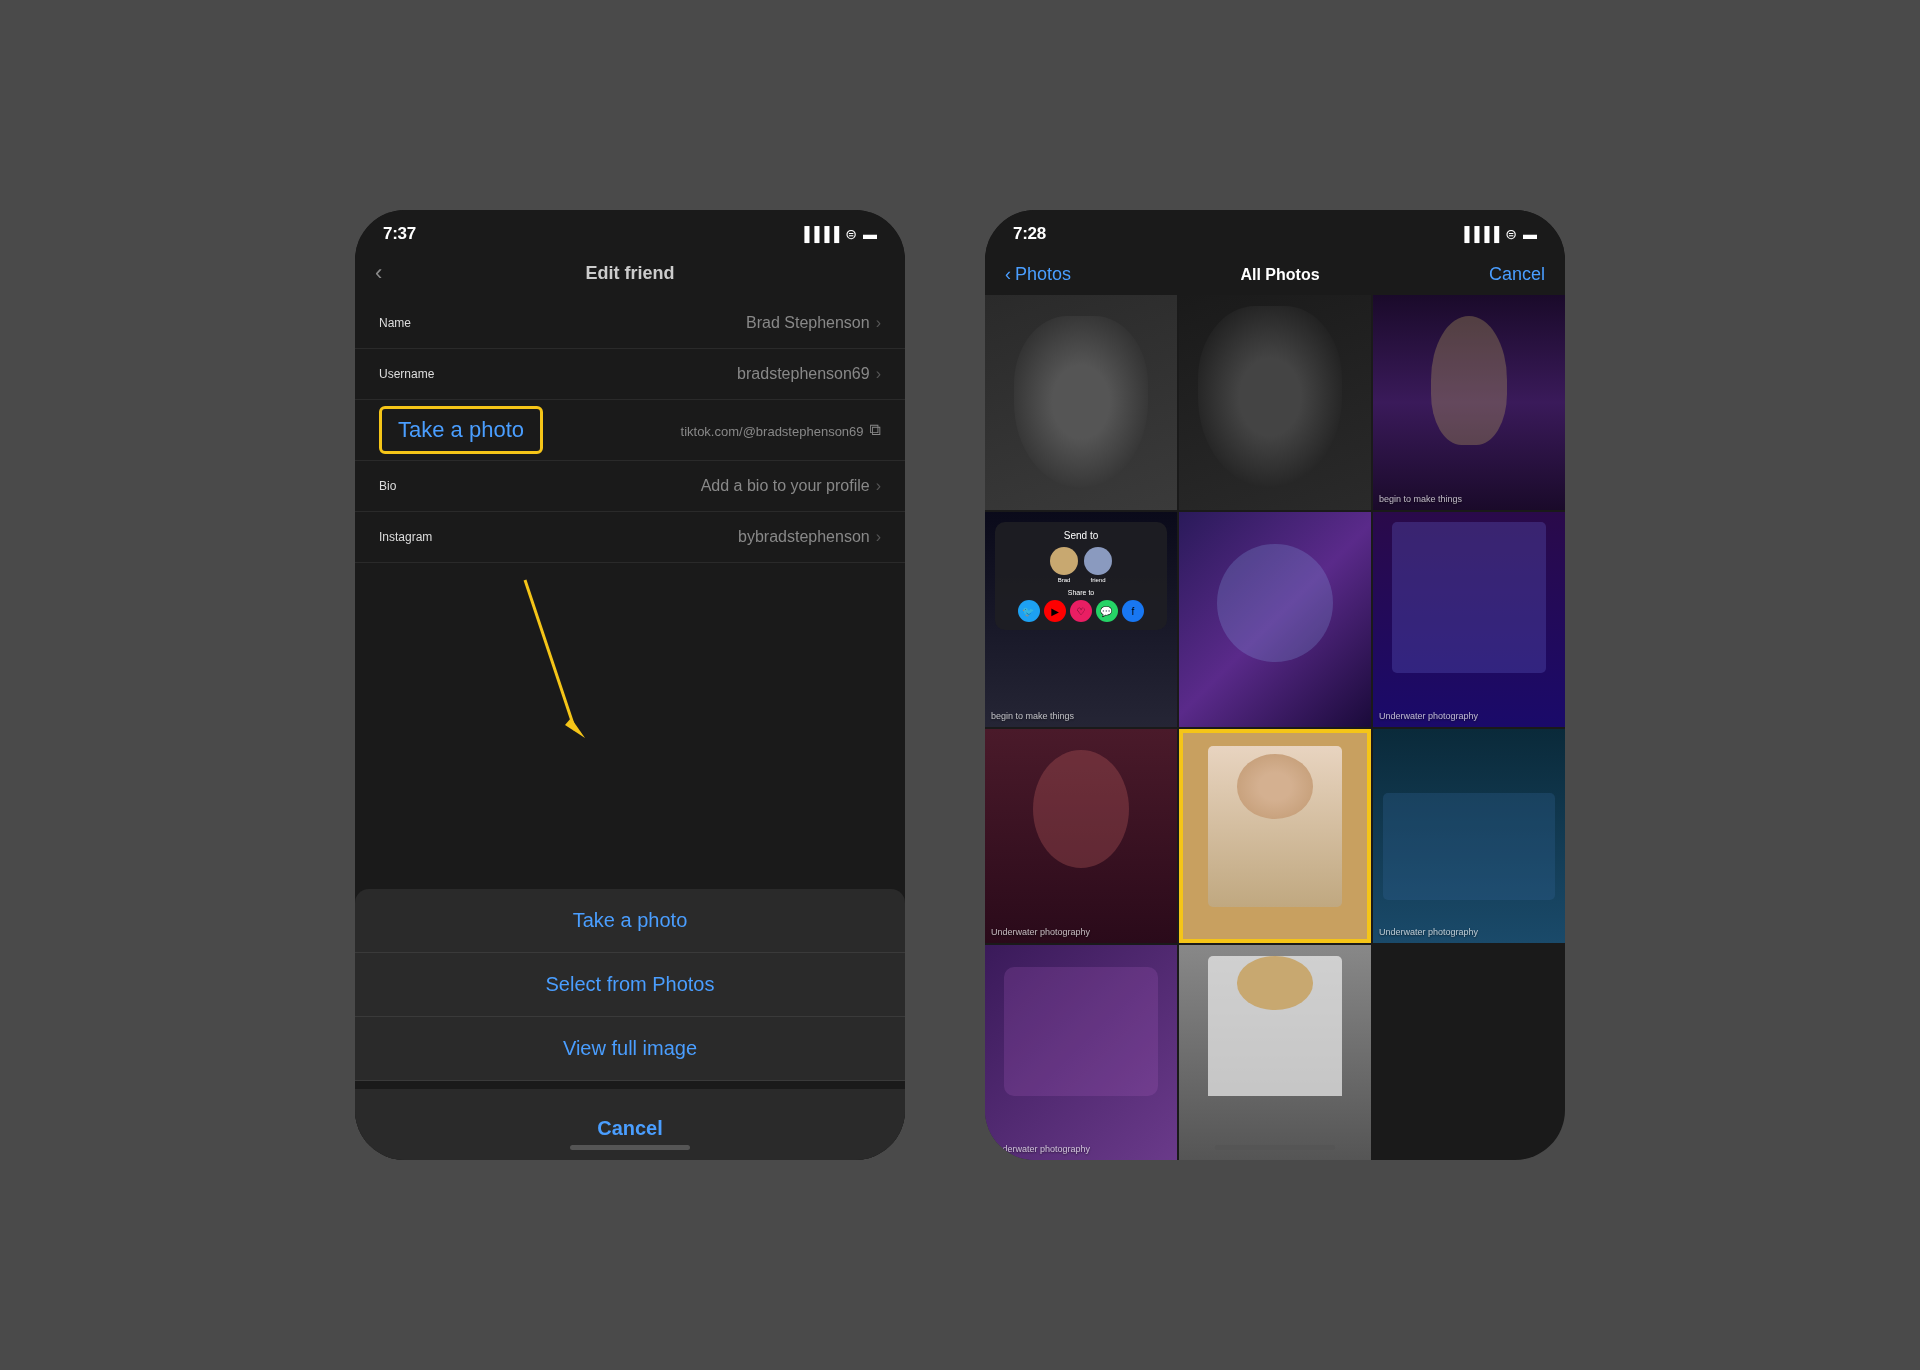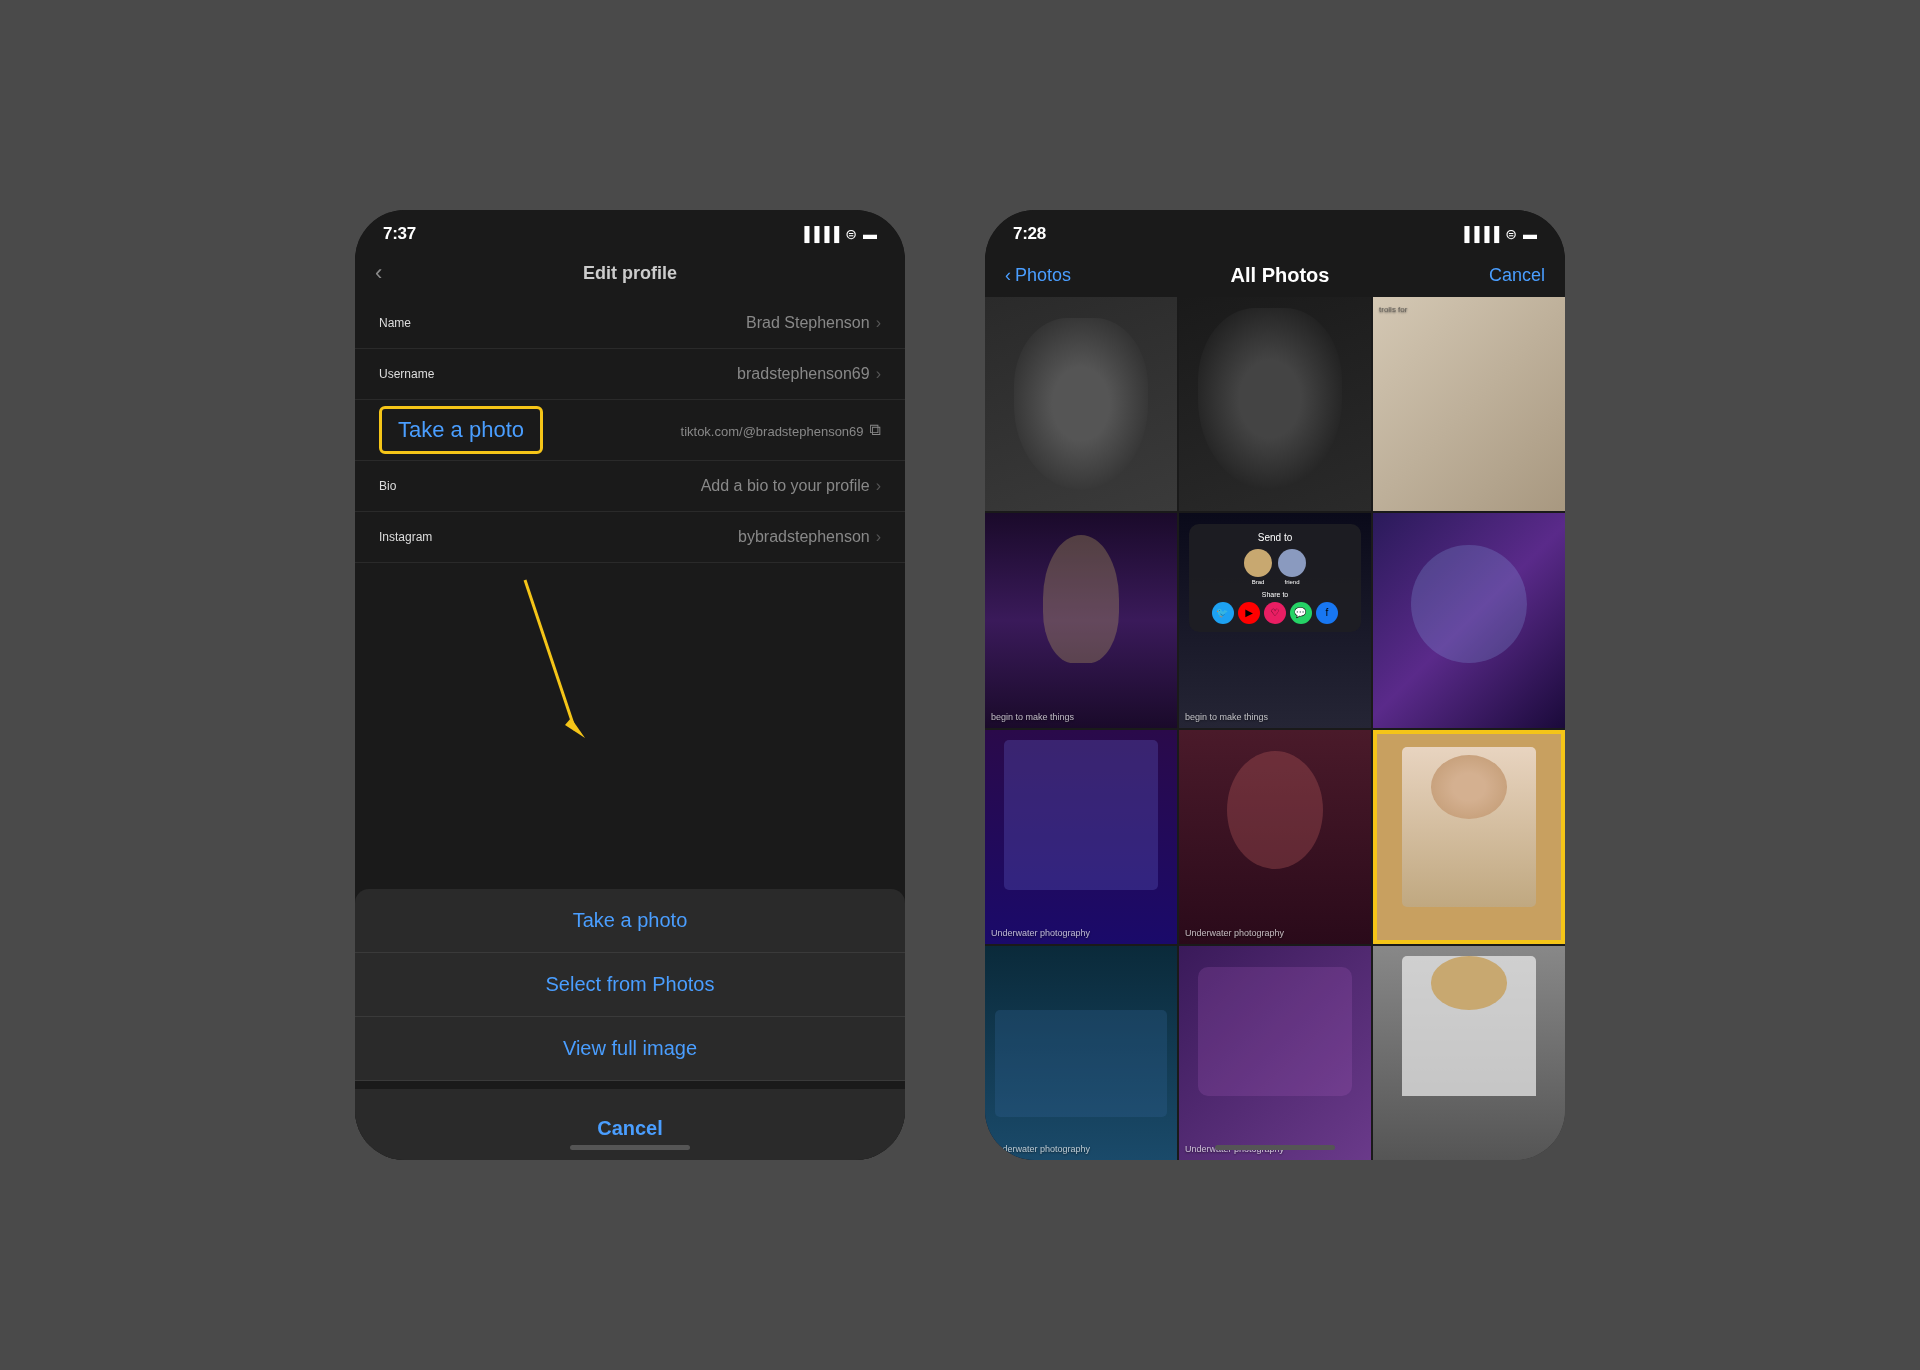--- a/index.html
+++ b/index.html
@@ -246,21 +246,21 @@
       display: flex;
       align-items: center;
       gap: 4px;
       color: #4a9eff;
       font-size: 18px;
       cursor: pointer;
     }
 
     .photos-title {
       color: white;
-      font-size: 20px;
+      font-size: 16px;
       font-weight: 700;
     }
 
     .photos-cancel {
       color: #4a9eff;
       font-size: 18px;
       cursor: pointer;
     }
 
     .photo-grid {
@@ -319,21 +319,21 @@
       <span class="status-time">7:37</span>
       <div class="status-icons">
         <span>▐▐▐▐</span>
         <span>⊜</span>
         <span>▬</span>
       </div>
     </div>
 
     <div class="nav-bar">
       <span class="nav-back">‹</span>
-      <span class="nav-title">Edit profile</span>
+      <span class="nav-title">Edit friend</span>
     </div>
 
 
     <div class="form-section">
       <div class="form-row">
         <span class="form-label">Name</span>
         <span class="form-value">
           <span>Brad Stephenson</span>
           <span class="chevron">›</span>
         </span>
@@ -414,24 +414,20 @@
     </div>
 
     <div class="photo-grid">
 
       <div class="photo-cell photo-p1">
 
         <div style="position:absolute;top:10%;left:15%;width:70%;height:80%;background:radial-gradient(ellipse,#555 30%,#222 100%);border-radius:40% 40% 50% 50%;"></div>
       </div>
       <div class="photo-cell photo-p2">
         <div style="position:absolute;top:5%;left:10%;width:75%;height:85%;background:radial-gradient(ellipse,#444 30%,#111 100%);border-radius:40% 40% 50% 50%;"></div>
-      </div>
-      <div class="photo-cell photo-p3">
-        <div style="position:absolute;top:0;left:0;right:0;bottom:0;background:linear-gradient(135deg,#d4c8b4 0%,#a89880 100%);"></div>
-        <span class="photo-overlay-text" style="font-size:8px;color:#333;bottom:auto;top:8px;">trolls for</span>
       </div>
 
       <div class="photo-cell photo-p4">
 
         <div style="position:absolute;inset:0;background:linear-gradient(180deg,#1a0a2a 0%,#3a1a5a 50%,#1a0a2a 100%);"></div>
         <div style="position:absolute;top:10%;left:30%;width:40%;height:60%;background:rgba(200,180,100,0.3);border-radius:50% 50% 40% 40%;"></div>
         <span class="photo-overlay-text">begin to make things</span>
       </div>
       <div class="photo-cell photo-p5">
         <div style="position:absolute;inset:0;background:linear-gradient(180deg,#0a0a1a 0%,#252535 100%);"></div>

